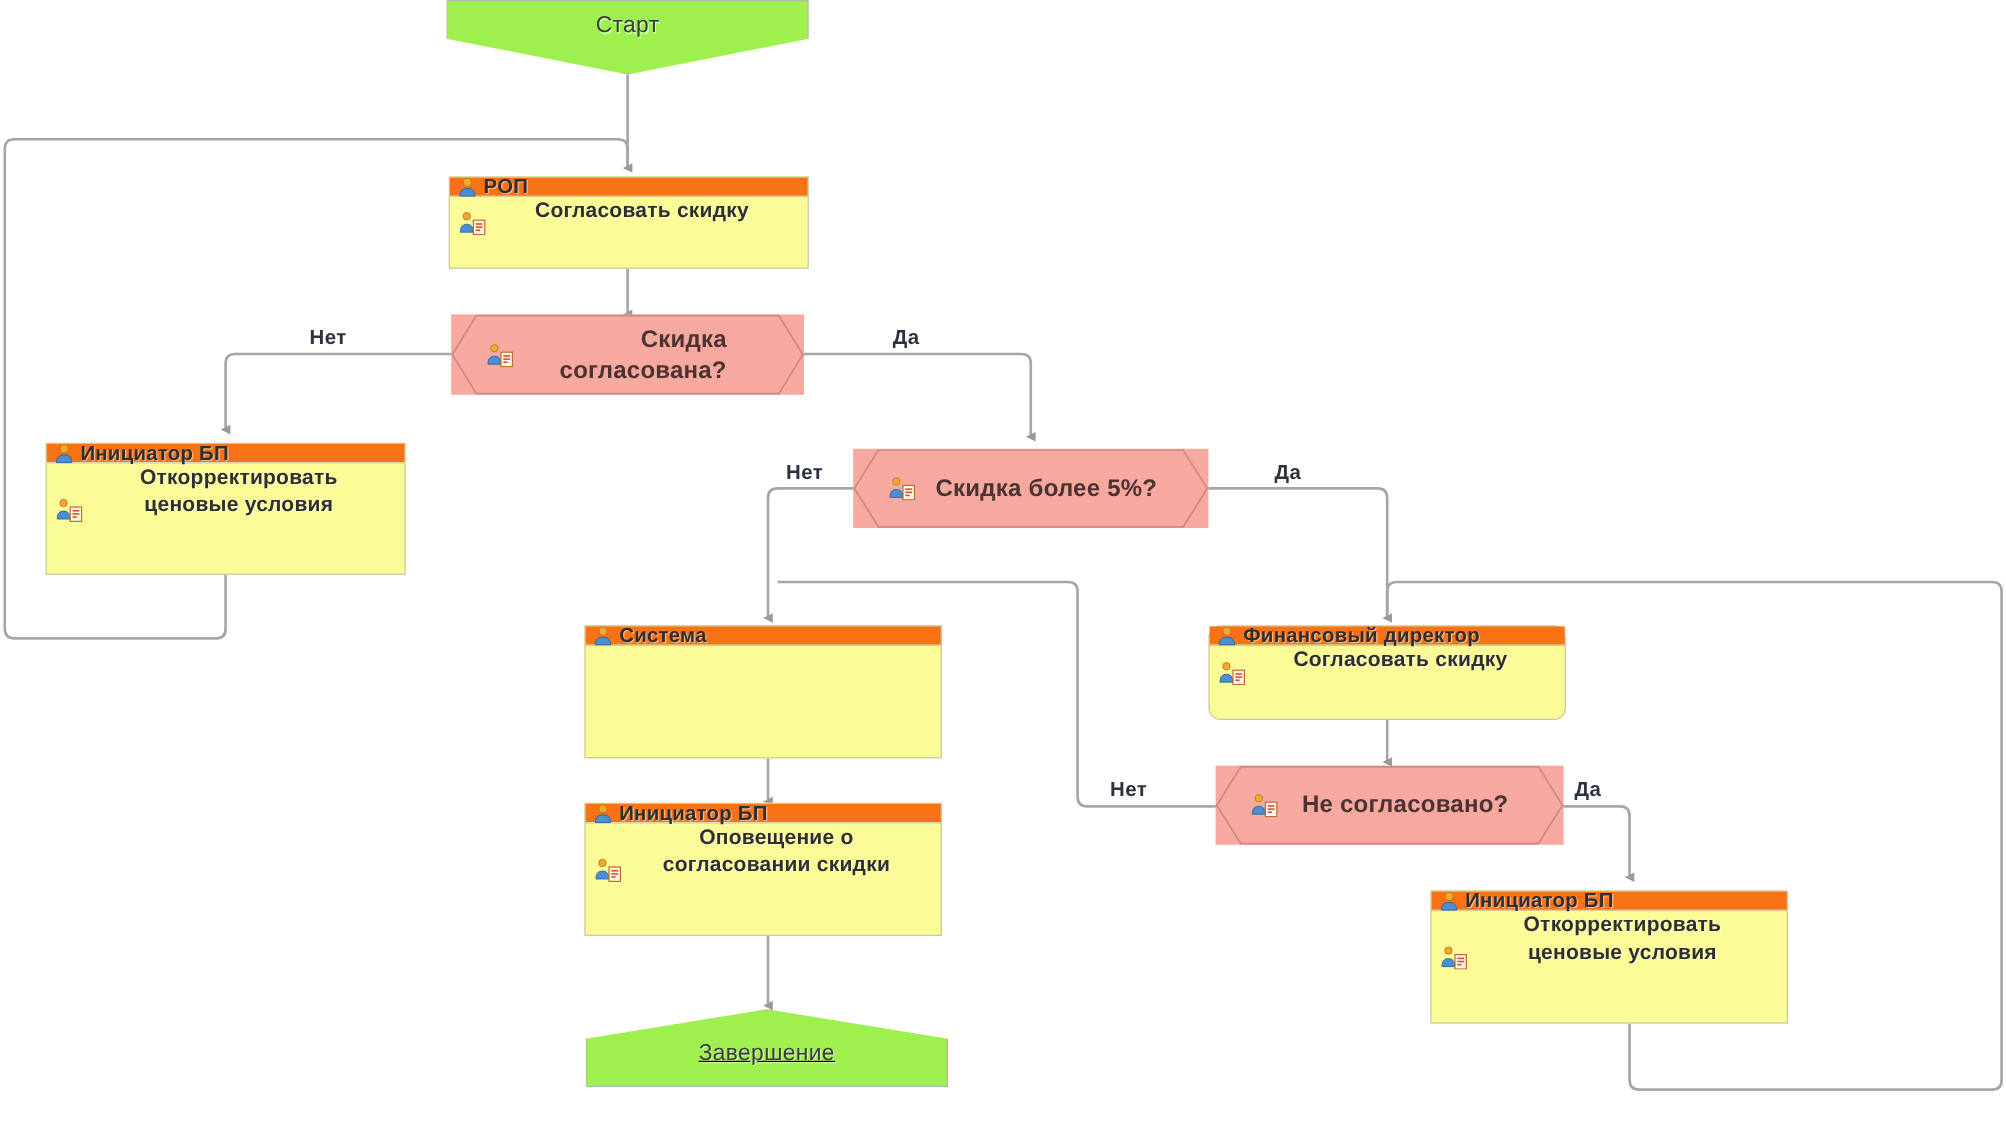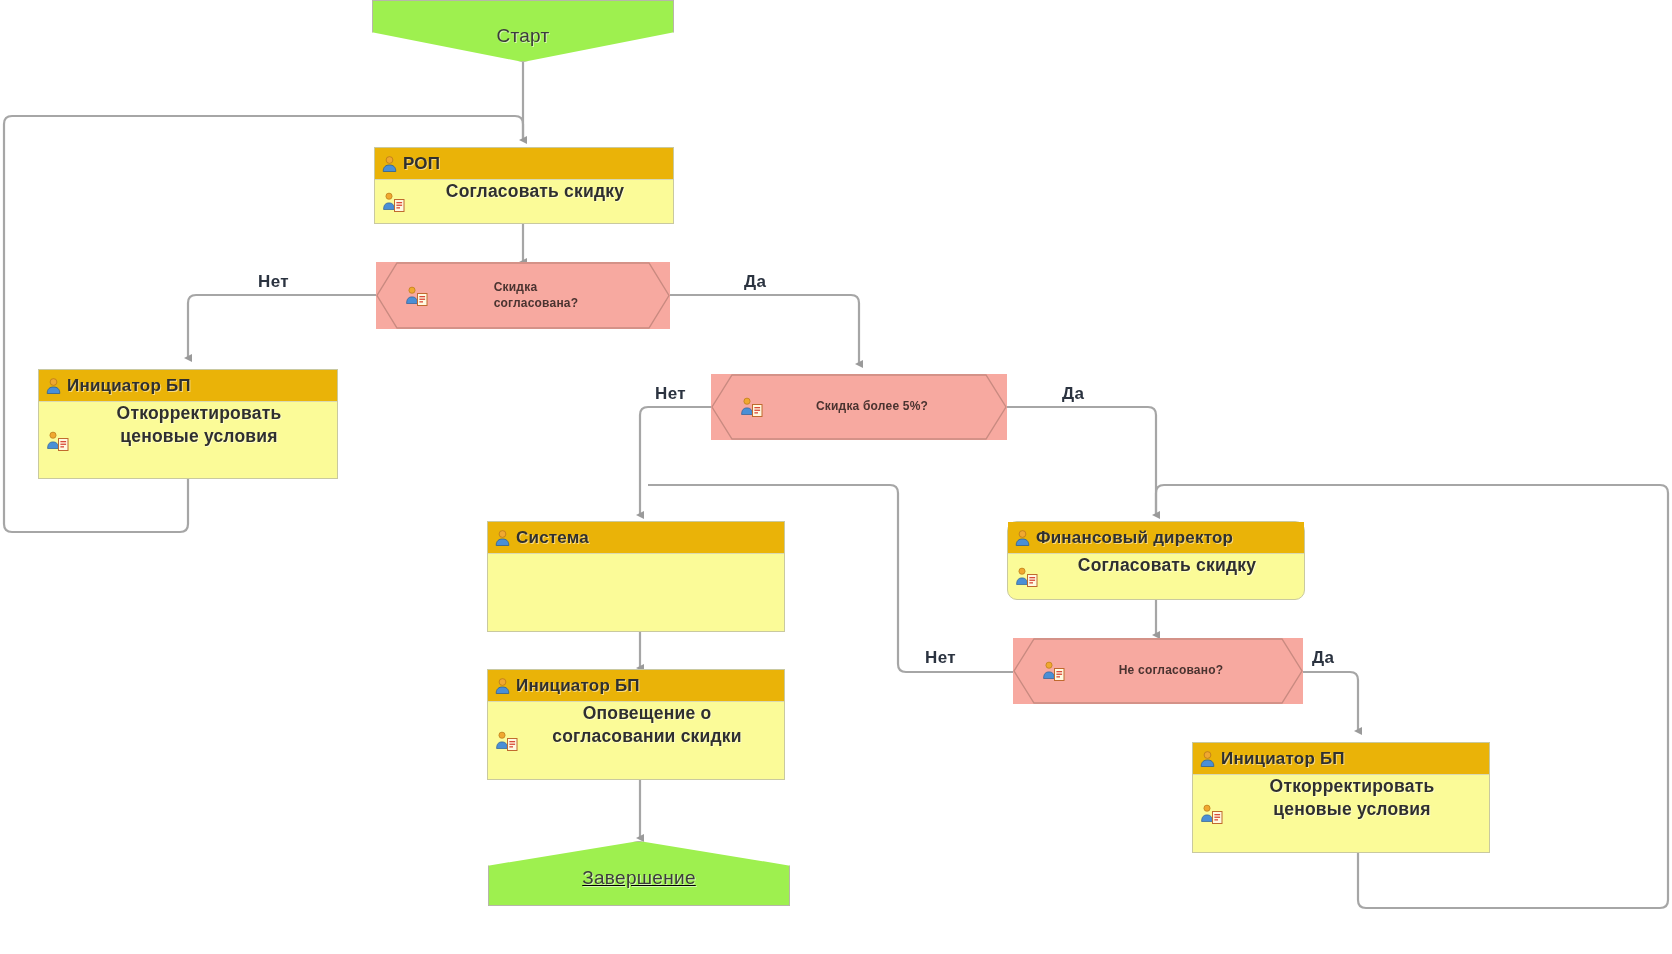--- a/index.html
+++ b/index.html
@@ -38,43 +38,42 @@
   }
   .terminator .tlabel {
     font-size: 19px;
     color: #3c3c3c;
     letter-spacing: .3px;
     padding-top: 10px;
     text-shadow: 1px 1px 0 rgba(255,255,255,.55);
   }
   .term-start {
     clip-path: polygon(0 0, 100% 0, 100% 52%, 50% 100%, 0 52%);
-    align-items: center;
   }
   .term-end {
     clip-path: polygon(50% 0, 100% 38%, 100% 100%, 0 100%, 0 38%);
     align-items: flex-end;
   }
   .term-end .tlabel {
     padding-top: 0;
     padding-bottom: 16px;
   }
 
   
   .task {
     position: absolute;
     background: #fbfb98;
     border: 1px solid #c9c9a0;
     box-sizing: border-box;
     box-shadow: 0 0 0 0 rgba(0,0,0,0);
   }
   .task .task-head {
-    height: 32px;
+    height: 16px;
     border-bottom: 1px solid #d9d9b2;
-    background: #eab308;
+    background: #f97316;
     display: flex;
     align-items: center;
     padding-left: 7px;
     gap: 6px;
     box-sizing: border-box;
   }
   .task .task-head .head-text {
     font-size: 17px;
     color: #2f2f2f;
     font-weight: 600;
@@ -121,24 +120,24 @@
     inset: 0;
     background: #f7a9a0;
     clip-path: polygon(7% 0, 93% 0, 100% 50%, 93% 100%, 7% 100%, 0 50%);
   }
   .decision .dec-stroke {
     position: absolute;
     inset: 0;
   }
   .decision .dec-text {
     position: relative;
-    font-size: 12px;
+    font-size: 20px;
     color: #4a3330;
     font-weight: 600;
-    text-align: left;
+    text-align: right;
     line-height: 1.3;
     letter-spacing: .2px;
     z-index: 2;
     padding-left: 26px;
   }
   .decision .dec-icon {
     position: absolute;
     left: 30px;
     top: 50%;
     transform: translateY(-50%);

